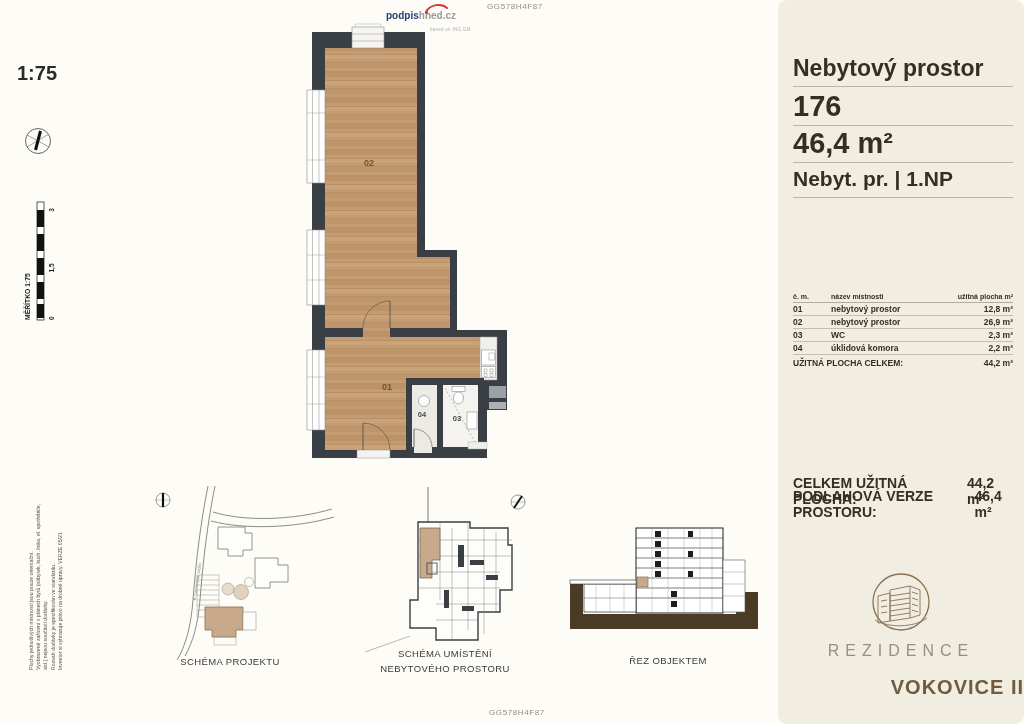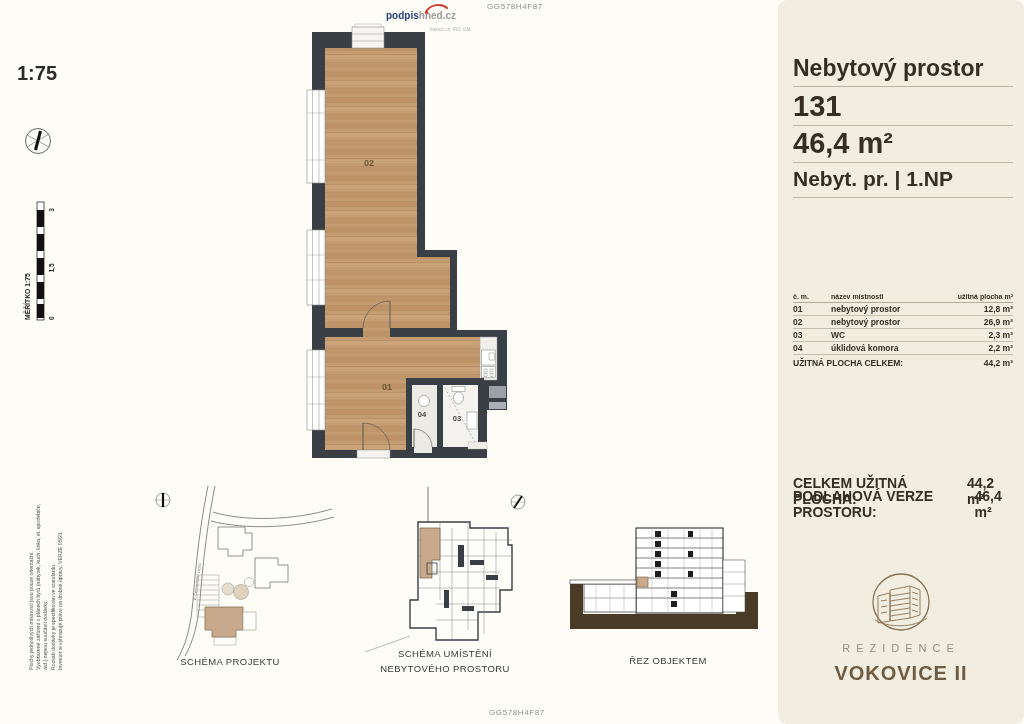--- a/index.html
+++ b/index.html
@@ -38,22 +38,22 @@
   .t-head { font-size:7px; font-weight:bold; border-bottom:1px solid #b4ac97; padding-bottom:2px; }
   .t-row  { font-weight:bold; height:13px; border-bottom:1px solid #c6bfab; }
   .t-total{ font-weight:bold; height:15px; }
   .t-right { text-align:right; }
   .t-total .t-name { grid-column:1 / span 2; }
 
   .p-summary { position:absolute; left:15px; right:11px; top:475px; font-size:14px; font-weight:bold; color:#362d23; }
   .s-row { display:flex; justify-content:space-between; height:13px; }
 
   .brand { position:absolute; left:0; width:246px; top:570px; text-align:center; }
-  .brand-rez { font-size:11px; letter-spacing:6px; color:#97907f; margin-top:4px; }
-  .brand-vok { font-size:20px; font-weight:bold; letter-spacing:1px; color:#6e5b41; margin-top:8px; }
+  .brand-rez { font-size:16px; letter-spacing:6px; color:#97907f; margin-top:4px; }
+  .brand-vok { font-size:20px; font-weight:bold; letter-spacing:1px; color:#6e5b41; margin-top:16px;text-align:right; }
 
   svg { position:absolute; overflow:visible; }
   text { font-family:"Liberation Sans", sans-serif; }
 </style>
 </head>
 <body>
 
 <div class="abs podpis-logo">
   <span class="podpis-blue">podpis</span><span class="podpis-gray">hned.cz</span>
 </div>
@@ -293,21 +293,21 @@
   <line x1="584" y1="598" x2="636" y2="598" stroke="#555" stroke-width="0.5"></line>
   <line x1="596" y1="584" x2="596" y2="612" stroke="#999" stroke-width="0.4"></line>
   <line x1="610" y1="584" x2="610" y2="612" stroke="#999" stroke-width="0.4"></line>
   <line x1="624" y1="584" x2="624" y2="612" stroke="#999" stroke-width="0.4"></line>
   <rect x="637" y="577" width="11" height="10" fill="#c9a98b" stroke="#8a7254" stroke-width="0.7"></rect>
 </svg>
 <div class="abs caption" style="left:583px;top:655px;width:170px">ŘEZ OBJEKTEM</div>
 
 <div class="abs panel">
   <div class="p-title">Nebytový prostor</div>
-  <div class="p-num">131</div>
+  <div class="p-num">176</div>
   <div class="p-area">46,4 m²</div>
   <div class="p-type">Nebyt. pr.  |  1.NP</div>
 
   <div class="p-table">
     <div class="t-head">
       <span>č. m.</span>
       <span>název místnosti</span>
       <span class="t-right">užitná plocha m²</span>
     </div>
     <div class="t-row">

